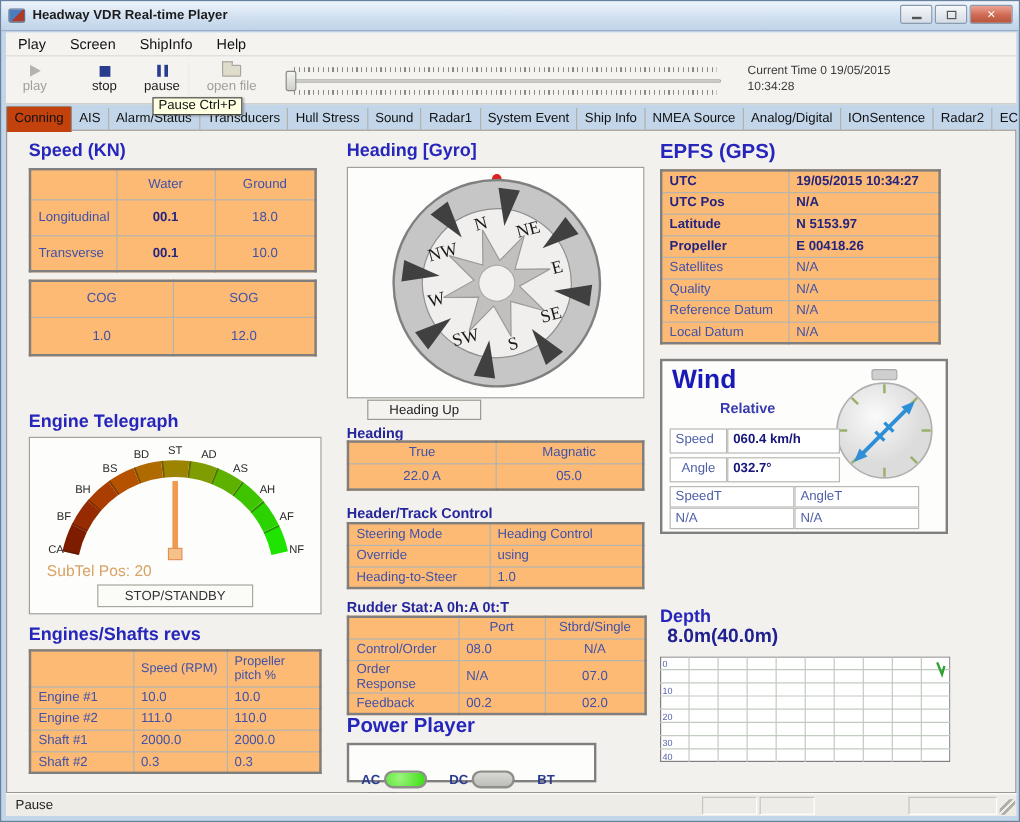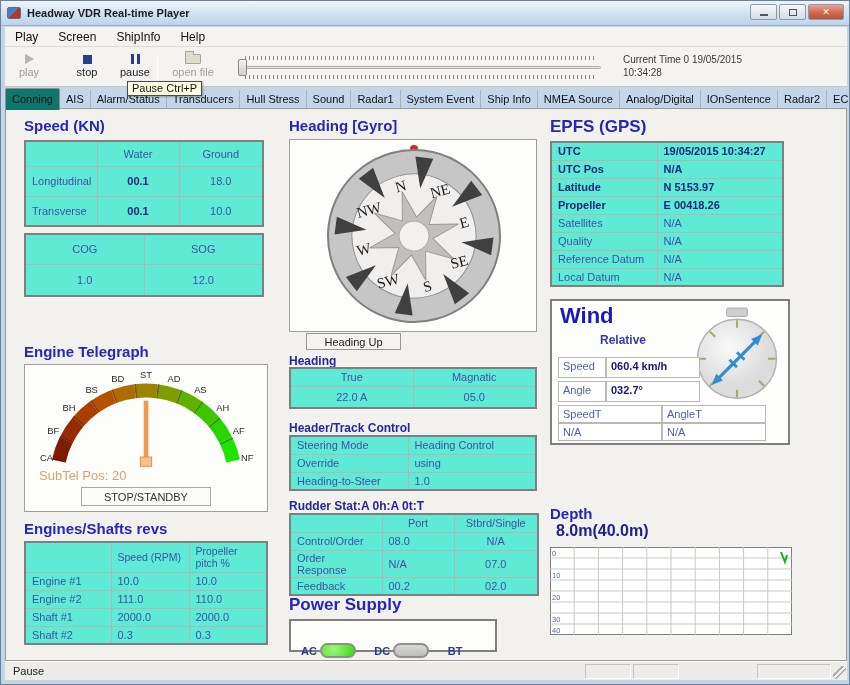--- a/index.html
+++ b/index.html
@@ -32,26 +32,26 @@
   .folder:before{content:"";position:absolute;top:-4px;left:-1px;width:7px;height:3px;background:#e0dccc;border:1px solid #a8a89e;border-bottom:none;}
   .tsep{position:absolute;top:5px;left:152px;width:1px;height:28px;background:#c4c4be;border-right:1px solid #fff;}
   .ticks{position:absolute;left:240px;width:352px;height:4px;background:repeating-linear-gradient(90deg,#8a8a84 0 1px,transparent 1px 4px);}
   .slider-groove{position:absolute;left:236px;top:19px;width:360px;height:3px;background:#e8e8e4;border:1px solid #b0b0aa;border-radius:2px;}
   .thumb{position:absolute;left:233px;top:12px;width:9px;height:17px;background:linear-gradient(#f4f4f2,#cfcfc9);border:1px solid #88888a;border-radius:2px;}
   .curtime{position:absolute;left:618px;top:6px;width:200px;font-size:10px;color:#3a3a3a;line-height:13px;}
   .tooltip{position:absolute;left:126px;top:80px;background:#ffffe1;border:1px solid #4a4a4a;font-size:11px;color:#111;padding:0 4px 1px 4px;z-index:50;box-shadow:1px 1px 2px rgba(0,0,0,.3);}
   
   .tabsbar{position:absolute;top:86px;left:4px;width:842px;height:22px;white-space:nowrap;}
   .tab{display:inline-block;font-size:11px;color:#111;padding:3px 6px 2px 6px;border-right:1px solid #b2b2ac;height:19px;margin-top:3px;}
-  .tab.active{background:#0f766e;border:1px solid #8f8f89;border-bottom:none;border-radius:2px 2px 0 0;height:22px;margin-top:0;position:relative;z-index:5;padding-top:4px;}
+  .tab.active{background:#c2410c;border:1px solid #8f8f89;border-bottom:none;border-radius:2px 2px 0 0;height:22px;margin-top:0;position:relative;z-index:5;padding-top:4px;}
   
   .content{position:absolute;top:107px;left:4px;width:842px;height:553px;background:#f2f1ed;border:1px solid #9a9a94;}
   .t-big{position:absolute;font-size:15px;font-weight:bold;color:#2626bc;}
   .t-small{position:absolute;font-size:12px;font-weight:bold;color:#26269c;}
-  table.dtbl{position:absolute;border-collapse:collapse;background:#5eead4;border:2px solid #7f7f7f;font-size:11px;color:#4052a8;table-layout:fixed;}
+  table.dtbl{position:absolute;border-collapse:collapse;background:#fdba74;border:2px solid #7f7f7f;font-size:11px;color:#4052a8;table-layout:fixed;}
   table.dtbl td{border:1px solid #b4b4b0;padding:1px 6px;overflow:hidden;}
   .cen{text-align:center;}
   .bold{font-weight:bold;color:#24247e;}
   .panel{position:absolute;background:#fdfdfc;border:1px solid #a0a09a;}
   .panel2{position:absolute;background:#fdfdfc;border:2px solid #7f7f7f;}
   .gbtn{position:absolute;height:17px;background:#f4f3ef;border:1px solid #99998f;font-size:11px;color:#222;text-align:center;padding-top:2px;}
   .subtel{position:absolute;left:14px;top:103px;font-size:13px;color:#d9a264;}
   .stopbtn{position:absolute;left:56px;top:122px;width:130px;height:19px;background:#fbfbf8;border:1px solid #a8a8a0;font-size:11px;color:#333;text-align:center;padding-top:3px;}
   .led{display:inline-block;width:36px;height:15px;border-radius:8px;border:2px solid #8f8f89;vertical-align:middle;}
   .led.on{background:radial-gradient(circle at 35% 35%,#9cf57e,#3ade12);}
@@ -326,21 +326,21 @@
         <td class="cen">07.0</td>
       </tr>
       <tr style="height:18px;">
         <td>Feedback</td>
         <td>00.2</td>
         <td class="cen">02.0</td>
       </tr>
     </tbody>
       </table>
 
-    <div class="t-big" style="left:283px;top:486px;font-size:17px;">Power Supply</div>
+    <div class="t-big" style="left:283px;top:486px;font-size:17px;">Power Player</div>
     <div class="panel2" style="left:283px;top:510px;width:208px;height:33px;padding-top:20px;padding-left:10px;">
       <span class="pwr-lab">AC</span><span class="led on"></span>
       <span class="pwr-lab" style="margin-left:14px;">DC</span><span class="led off"></span>
       <span class="pwr-lab" style="margin-left:14px;">BT</span><span class="led off"></span>
     </div>
 
     <div class="t-big" style="left:544px;top:8px;font-size:17px;">EPFS (GPS)</div>
     <table class="dtbl" style="left:544px;top:32px;width:234px;">
       <tbody>
           <tr style="height:18px;padding-left:28px;">
@@ -402,21 +402,21 @@
         </g>
         <g>
           <line x1="27" y1="78" x2="73" y2="32" stroke="#2f8fd6" stroke-width="3.4"></line>
           <path d="M42,55 L50,63 M50,47 L58,55" stroke="#2f8fd6" stroke-width="3" fill="none"></path>
           <polygon points="77,28 72,40 65,33" fill="#2f8fd6"></polygon>
           <polygon points="23,82 35,77 28,70" fill="#2f8fd6"></polygon>
         </g>
       </svg>
       <div class="wcell" style="left:6px;top:56px;width:48px;height:21px;">Speed</div>
       <div class="wcell wval" style="left:54px;top:56px;width:94px;height:21px;">060.4 km/h</div>
-      <div class="wcell" style="left:6px;top:80px;width:48px;height:21px;">Angle</div>
+      <div class="wcell" style="left:6px;top:80px;width:48px;height:21px;text-align:center;">Angle</div>
       <div class="wcell wval" style="left:54px;top:80px;width:94px;height:21px;">032.7°</div>
       <div class="wcell" style="left:6px;top:104px;width:104px;height:18px;">SpeedT</div>
       <div class="wcell" style="left:110px;top:104px;width:104px;height:18px;">AngleT</div>
       <div class="wcell" style="left:6px;top:122px;width:104px;height:18px;">N/A</div>
       <div class="wcell" style="left:110px;top:122px;width:104px;height:18px;">N/A</div>
     </div>
 
     <div class="t-big" style="left:544px;top:396px;">Depth</div>
     <div style="position:absolute;left:550px;top:413px;font-size:16px;font-weight:bold;color:#202090;">8.0m(40.0m)</div>
     <svg width="242" height="88" viewBox="0 0 242 88" style="position:absolute;left:544px;top:438px;">

